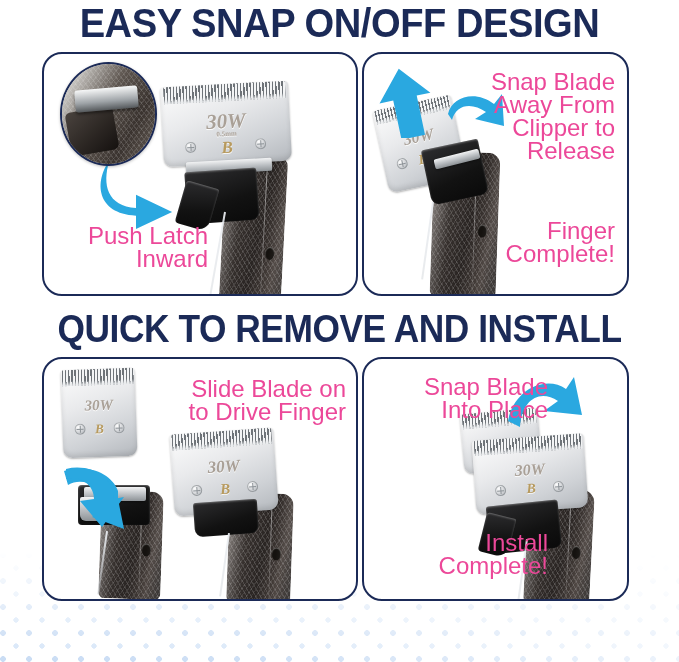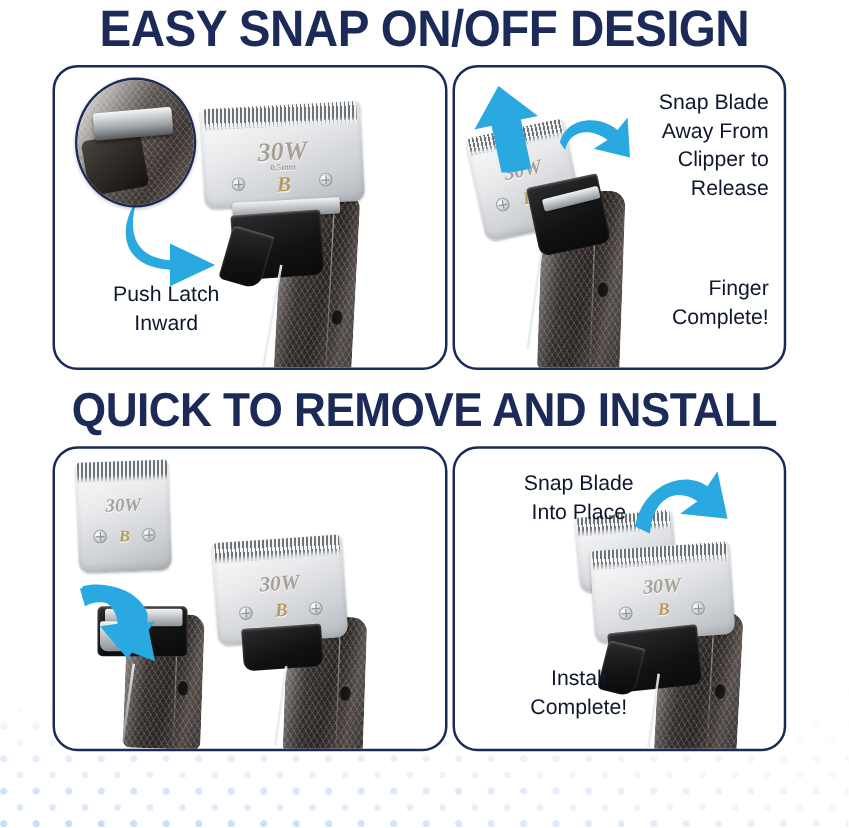--- a/index.html
+++ b/index.html
@@ -55,29 +55,29 @@
     overflow:hidden;
     z-index:2;
   }
   #panel-push-latch      { left:42px;  top:52px;  width:312px; height:240px; }
   #panel-snap-away       { left:362px; top:52px;  width:263px; height:240px; }
   #panel-slide-blade     { left:42px;  top:357px; width:312px; height:240px; }
   #panel-snap-into-place { left:362px; top:357px; width:263px; height:240px; }
 
   .caption{
     position:absolute;
-    color:#0f172a;
-    font-size:17px;
+    color:#ec4899;
+    font-size:24px;
     line-height:23px;
     font-family:"Liberation Sans", sans-serif;
     white-space:pre-line;
     z-index:6;
   }
   .caption.right{ text-align:right; }
-  .caption.left { text-align:center; }
+  .caption.left { text-align:right; }
 
   
   .clipper{ position:absolute; z-index:4; }
 
   .handle{
     position:absolute;
     background:
       repeating-linear-gradient(58deg, rgba(255,255,255,.13) 0 1px, rgba(0,0,0,0) 1px 4px),
       repeating-linear-gradient(-58deg, rgba(255,255,255,.10) 0 1px, rgba(0,0,0,0) 1px 4px),
       linear-gradient(100deg,#6a625d 0%,#3b3532 26%,#2a2523 55%,#4a423e 80%,#171413 100%);
@@ -315,20 +315,22 @@
     <div class="latch" style="left:28px;top:70px;width:64px;height:34px;transform:rotate(-4deg);"></div>
     <span class="wire" style="left:62px;top:102px;height:64px;transform:rotate(8deg);"></span>
   </div>
 
   <svg class="arrow-svg" style="left:18px;top:108px;" width="62" height="72" viewBox="0 0 62 72">
     <path d="M2 4 C24 -4, 50 6, 56 24 L56 38 L40 34 C38 18, 20 10, 6 18 Z
              M56 32 L62 62 L30 50 Z" fill="#2aa8e0"></path>
     <path d="M4 2 C28 -4, 52 10, 52 32 L62 30 L40 60 L18 34 L32 32 C32 18, 18 8, 4 12 Z" fill="#2aa8e0"></path>
   </svg>
 
+  <div class="caption right" style="right:10px;top:18px;width:190px;">Slide Blade on
+to Drive Finger</div>
 </div>
 
 <div class="panel" id="panel-snap-into-place">
 
   <div class="clipper" style="left:96px;top:52px;width:170px;height:190px;">
 
     <div class="handle" style="left:66px;top:78px;width:66px;height:115px;transform:rotate(3deg);">
       <span class="seam" style="left:42px;"></span>
       <span class="hole" style="left:46px;top:56px;"></span>
     </div>

